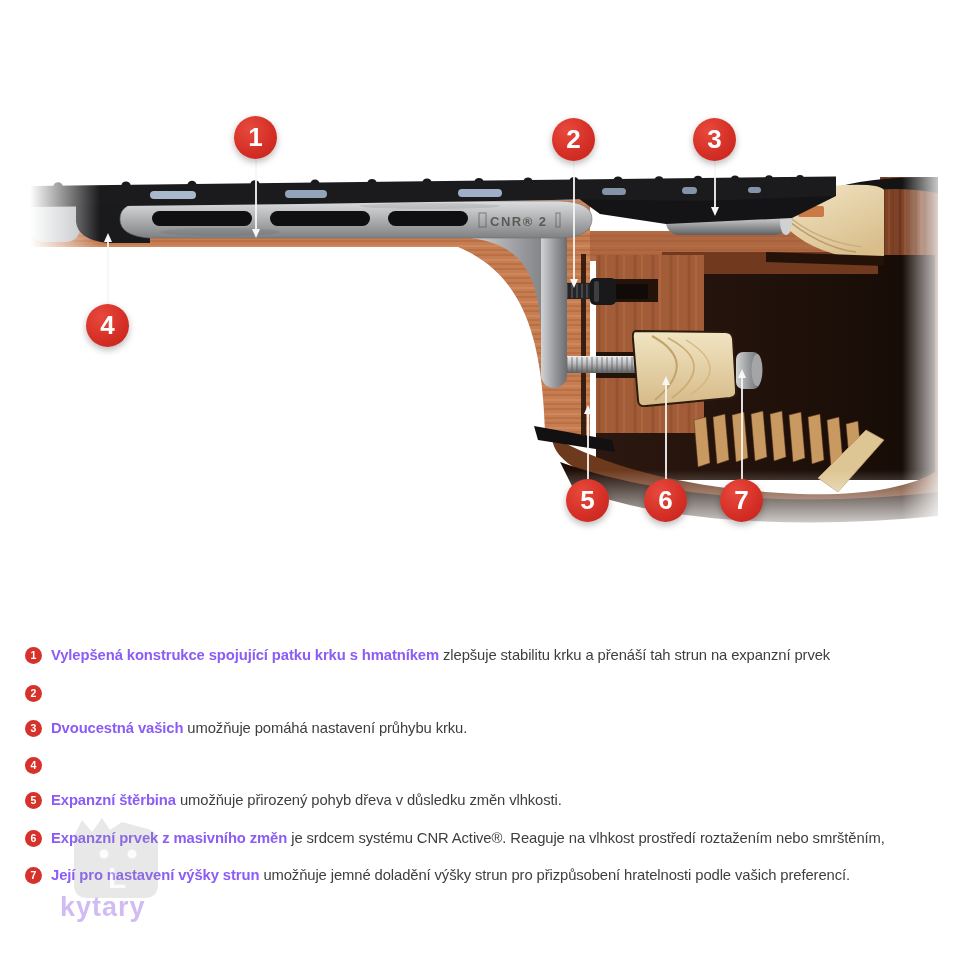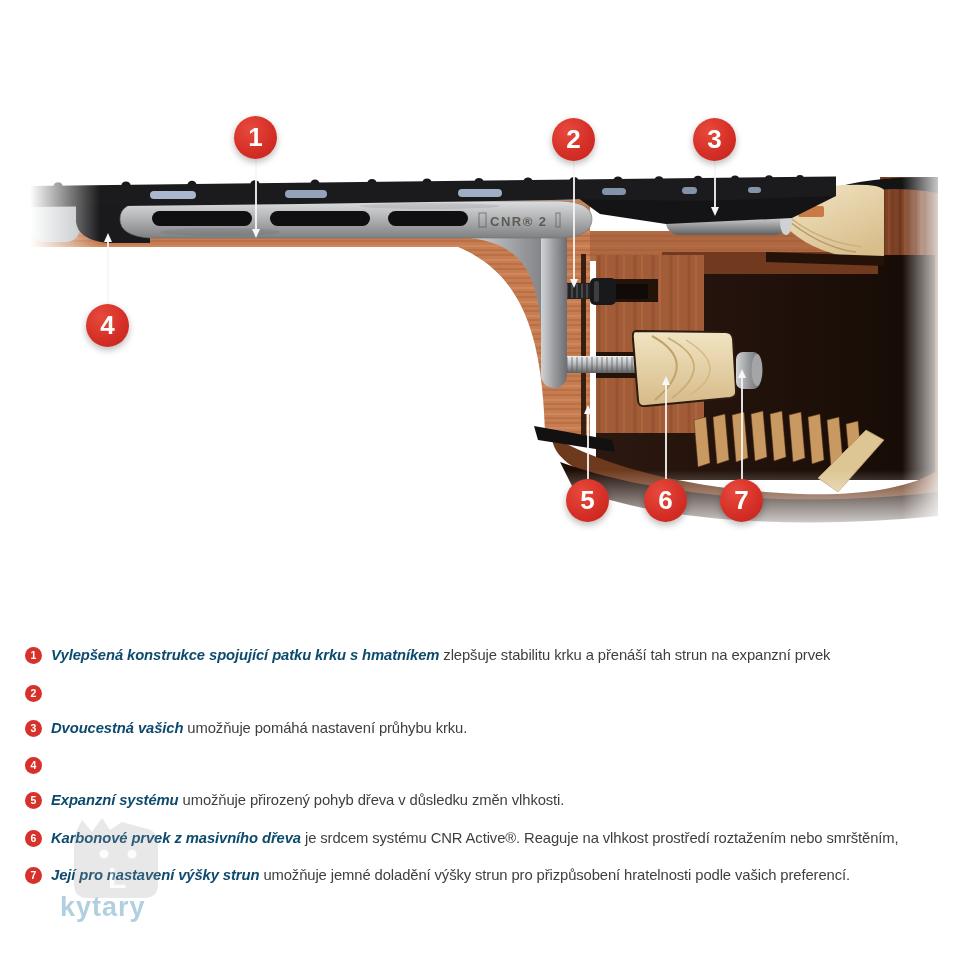--- a/index.html
+++ b/index.html
@@ -14,28 +14,28 @@
       box-shadow:0 3px 7px rgba(0,0,0,.28);user-select:none;}
   
   .legend{position:absolute;left:0;top:645px;width:966px;box-sizing:border-box;
           padding:0 12px 0 25px;z-index:2;}
   .row{display:flex;align-items:flex-start;margin-bottom:16px;}
   .bullet{flex:0 0 17px;width:17px;height:17px;border-radius:50%;background:#d6312b;
           color:#fff;font-size:10.5px;font-weight:bold;line-height:17px;text-align:center;
           margin-top:2px;}
   .txt{margin:0 0 0 9px;font-size:14.8px;line-height:21.5px;color:#3e3e3e;
        letter-spacing:-0.1px;white-space:nowrap;}
-  .txt b{color:#0c4a6e;font-style:italic;}
+  .txt b{color:#8b5cf6;}
   .txt .l2{display:block;white-space:nowrap;}
   .txt span:empty{display:none;}
   
   .watermark{position:absolute;left:52px;top:806px;width:150px;height:130px;z-index:3;
              pointer-events:none;opacity:.42;}
   .watermark .wtext{position:absolute;left:8px;top:86px;font-size:27px;font-weight:bold;
-             color:#0369a1;letter-spacing:1px;opacity:.75;}
+             color:#6d28d9;letter-spacing:1px;opacity:.75;}
 </style>
 </head>
 <body>
 
 <div class="canvas">
 
   <div class="stage">
     <svg width="966" height="620" viewBox="0 0 966 620">
       <defs>
         <linearGradient id="gMetal" x1="0" y1="0" x2="0" y2="1">
@@ -254,25 +254,25 @@
     </div>
     <div class="row">
       <span class="bullet">3</span>
       <p class="txt"><b>Dvoucestná vašich</b><span> umožňuje pomáhá nastavení průhybu krku.</span></p>
     </div>
     <div class="row">
       <span class="bullet">4</span>
     </div>
     <div class="row">
       <span class="bullet">5</span>
-      <p class="txt"><b>Expanzní systému</b><span> umožňuje přirozený pohyb dřeva v důsledku změn vlhkosti.</span></p>
+      <p class="txt"><b>Expanzní štěrbina</b><span> umožňuje přirozený pohyb dřeva v důsledku změn vlhkosti.</span></p>
     </div>
     <div class="row">
       <span class="bullet">6</span>
-      <p class="txt"><b>Karbonové prvek z masivního dřeva</b><span> je srdcem systému CNR Active®. Reaguje na vlhkost prostředí roztažením nebo smrštěním,</span></p>
+      <p class="txt"><b>Expanzní prvek z masivního změn</b><span> je srdcem systému CNR Active®. Reaguje na vlhkost prostředí roztažením nebo smrštěním,</span></p>
     </div>
     <div class="row">
       <span class="bullet">7</span>
       <p class="txt"><b>Její pro nastavení výšky strun</b><span> umožňuje jemné doladění výšky strun pro přizpůsobení hratelnosti podle vašich preferencí.</span></p>
     </div>
   </div>
 
 </div>
 
 </body></html>

